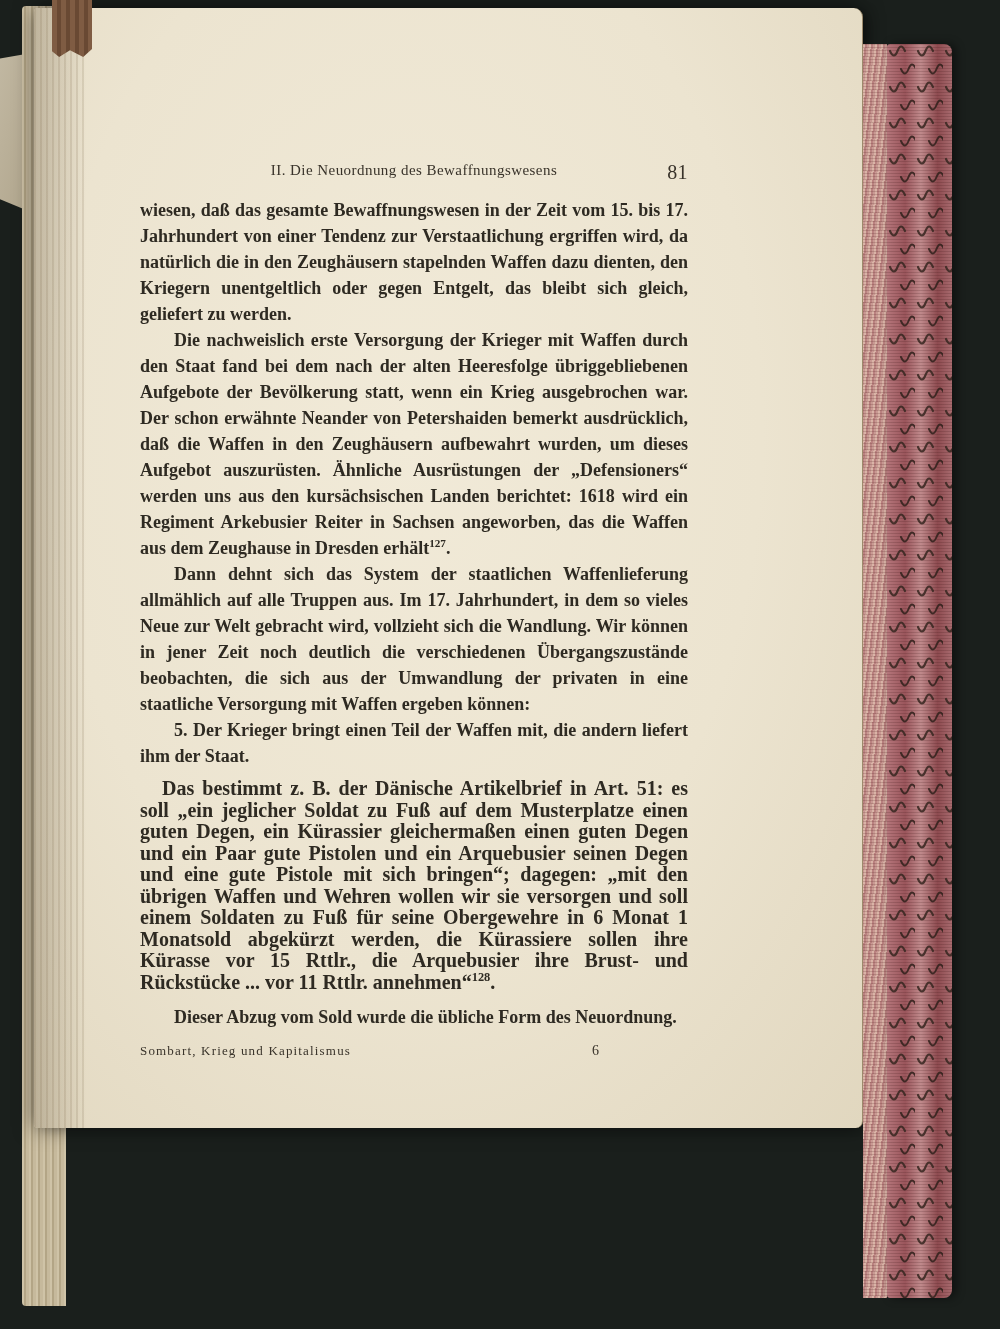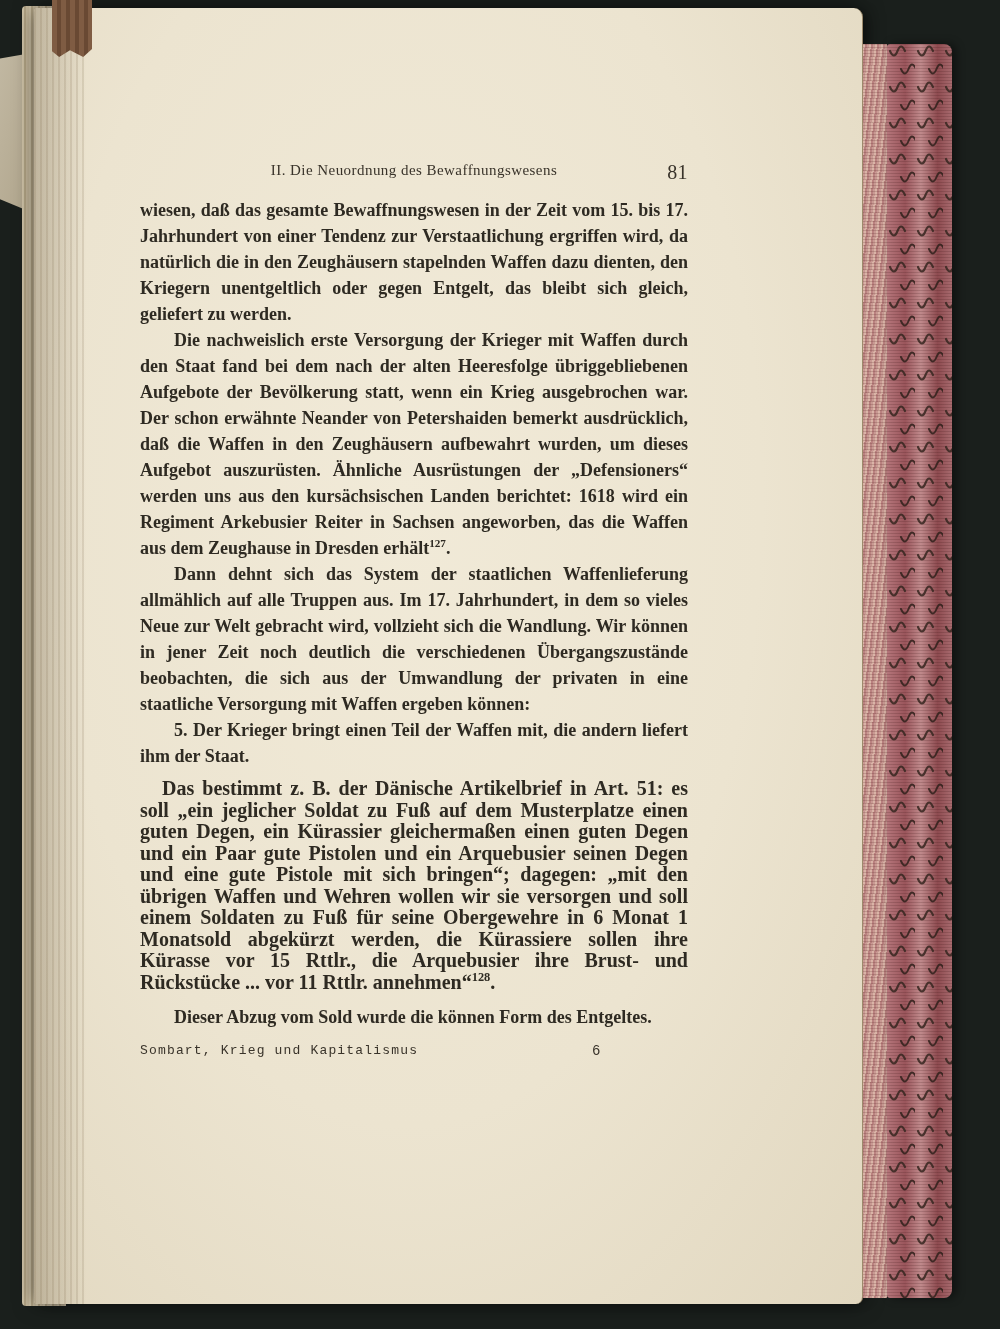--- a/index.html
+++ b/index.html
@@ -19,21 +19,21 @@
   
   .page-corner-left{
     position:absolute;left:0;top:52px;width:44px;height:160px;
     background:linear-gradient(105deg,#d4c9b1,#bdb094);
     clip-path:polygon(0 4%,85% 0,100% 35%,70% 100%,0 92%);
     opacity:.9;
   }
 
   
   .page{
-    position:absolute;left:34px;top:8px;width:828px;height:1296px;
+    position:absolute;left:34px;top:8px;width:828px;height:1120px;
     background:radial-gradient(ellipse at 45% 38%,#f1ead8 0%,#ece4d0 55%,#e1d7bf 100%);
     border-radius:4px 9px 7px 4px;
     border-right:1px solid #9c8a6c;
     box-shadow:0 0 20px rgba(0,0,0,.55), 8px 0 14px -6px rgba(0,0,0,.35);
   }
   .gutter-shade{
     position:absolute;left:0;top:0;bottom:0;width:52px;
     background:
       repeating-linear-gradient(90deg,rgba(120,100,70,.16) 0 2px,rgba(120,100,70,0) 2px 6px),
       linear-gradient(90deg,rgba(95,78,50,.30),rgba(95,78,50,0));
@@ -48,21 +48,21 @@
 
   .text-body p{margin:0;text-align:justify;hyphens:auto;font-weight:bold;}
   .text-body p.main{font-size:18px;line-height:26px;}
   .text-body p.small{font-size:20px;line-height:21.5px;}
   .text-body p.indent.main{text-indent:34px;}
   .text-body p.indent.small{text-indent:22px;}
   .text-body p:nth-child(5){margin-top:9px;}
   .text-body p:nth-child(6){margin-top:11px;}
   sup{font-size:.62em;line-height:0;margin-top:40px;}
 
-  .footer{position:relative;margin-top:13px;font-size:13px;color:#39332a;font-family:Liberation Mono, monospace;}
+  .footer{position:relative;margin-top:13px;font-size:13px;color:#39332a;}
   .sig{letter-spacing:.09em;}
   .sheet{position:absolute;left:452px;top:0;letter-spacing:0;font-size:14px;}
 
   
   .ribbon{
     position:absolute;left:52px;top:0;width:40px;height:57px;
     background:repeating-linear-gradient(90deg,#7f5c43 0 5px,#694933 5px 9px);
     clip-path:polygon(0 0,100% 0,100% 86%,78% 100%,45% 88%,18% 100%,0 90%);
     box-shadow:0 3px 5px rgba(0,0,0,.4);
   }
@@ -99,21 +99,21 @@
       <div class="header">
         <span class="chapter">II. Die Neuordnung des Bewaffnungswesens</span>
         <span class="pagenum">81</span>
       </div>
       <div class="text-body">
           <p class="main">wiesen, daß das gesamte Bewaffnungswesen in der Zeit vom 15. bis 17. Jahrhundert von einer Tendenz zur Verstaatlichung ergriffen wird, da natürlich die in den Zeughäusern stapelnden Waffen dazu dienten, den Kriegern unentgeltlich oder gegen Entgelt, das bleibt sich gleich, geliefert zu werden.</p>
           <p class="main indent">Die nachweislich erste Versorgung der Krieger mit Waffen durch den Staat fand bei dem nach der alten Heeresfolge übriggebliebenen Aufgebote der Bevölkerung statt, wenn ein Krieg ausgebrochen war. Der schon erwähnte Neander von Petershaiden bemerkt ausdrücklich, daß die Waffen in den Zeughäusern aufbewahrt wurden, um dieses Aufgebot auszurüsten. Ähnliche Ausrüstungen der „Defensioners“ werden uns aus den kursächsischen Landen berichtet: 1618 wird ein Regiment Arkebusier Reiter in Sachsen angeworben, das die Waffen aus dem Zeughause in Dresden erhält<sup>127</sup>.</p>
           <p class="main indent">Dann dehnt sich das System der staatlichen Waffenlieferung allmählich auf alle Truppen aus. Im 17. Jahrhundert, in dem so vieles Neue zur Welt gebracht wird, vollzieht sich die Wandlung. Wir können in jener Zeit noch deutlich die verschiedenen Übergangszustände beobachten, die sich aus der Umwandlung der privaten in eine staatliche Versorgung mit Waffen ergeben können:</p>
           <p class="main indent">5. Der Krieger bringt einen Teil der Waffen mit, die andern liefert ihm der Staat.</p>
           <p class="small indent">Das bestimmt z. B. der Dänische Artikelbrief in Art. 51: es soll „ein jeglicher Soldat zu Fuß auf dem Musterplatze einen guten Degen, ein Kürassier gleichermaßen einen guten Degen und ein Paar gute Pistolen und ein Arquebusier seinen Degen und eine gute Pistole mit sich bringen“; dagegen: „mit den übrigen Waffen und Wehren wollen wir sie versorgen und soll einem Soldaten zu Fuß für seine Obergewehre in 6 Monat 1 Monatsold abgekürzt werden, die Kürassiere sollen ihre Kürasse vor 15 Rttlr., die Arquebusier ihre Brust- und Rückstücke ... vor 11 Rttlr. annehmen“<sup>128</sup>.</p>
-          <p class="main indent">Dieser Abzug vom Sold wurde die können Form des Entgeltes.</p>
+          <p class="main indent">Dieser Abzug vom Sold wurde die übliche Form des Neuordnung.</p>
         </div>
       <div class="footer">
         <span class="sig">Sombart, Krieg und Kapitalismus</span>
         <span class="sheet">6</span>
       </div>
     </div>
   </div>
 
   <div class="ribbon"></div>
 

